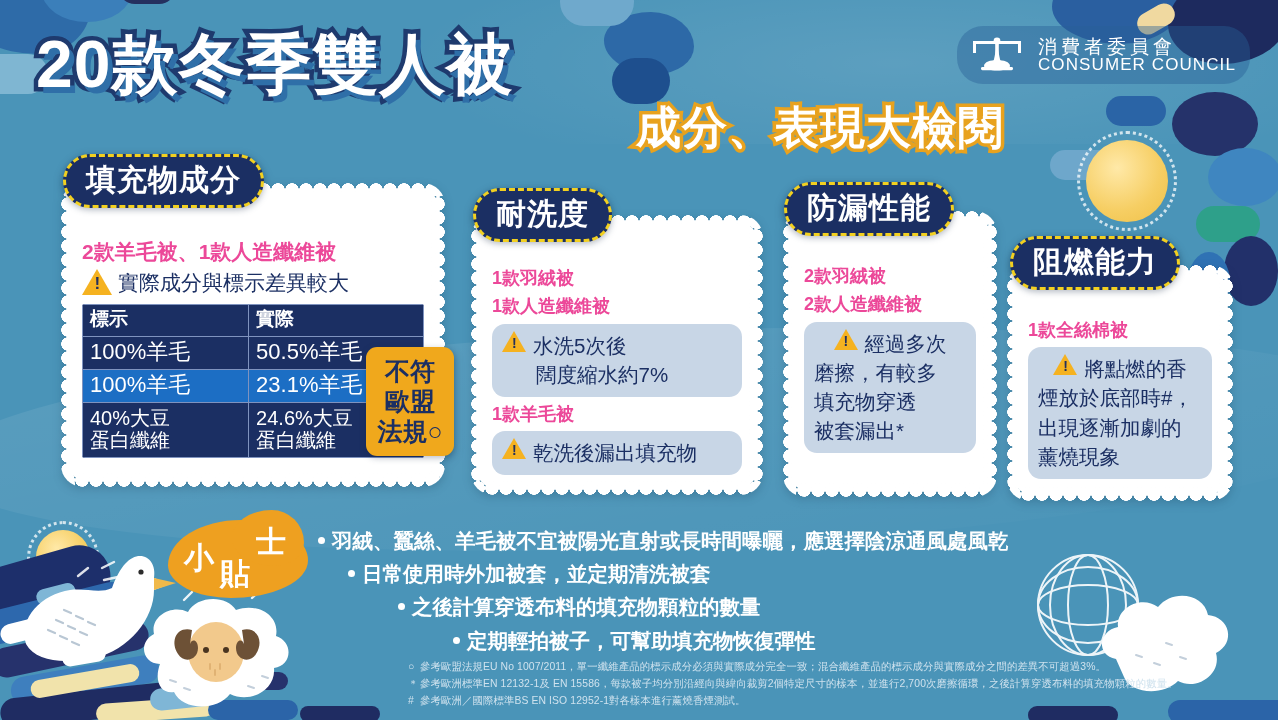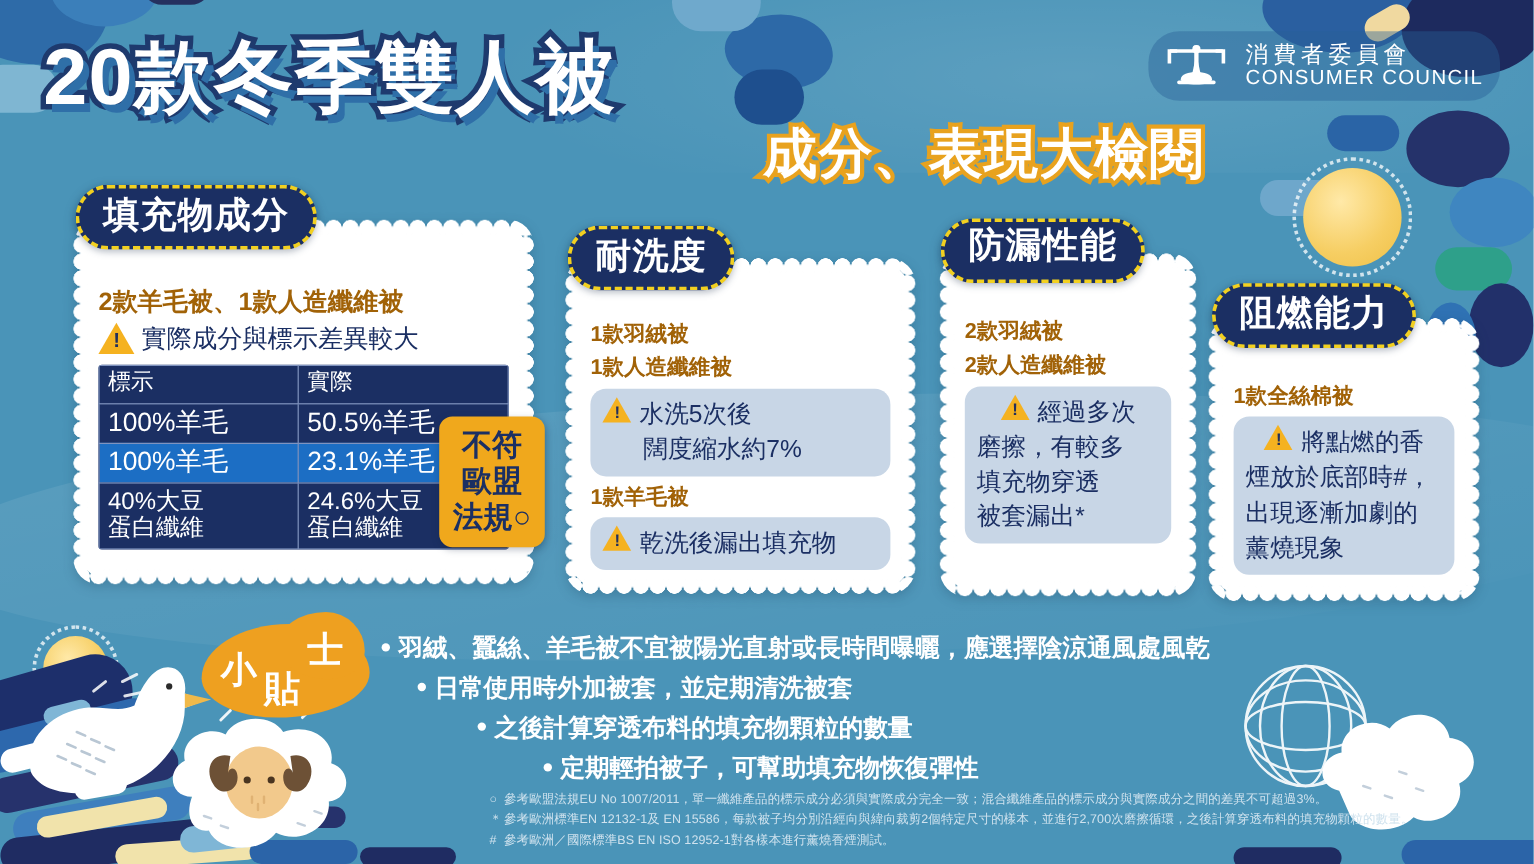--- a/index.html
+++ b/index.html
@@ -141,21 +141,21 @@
     padding: 5px 20px 8px;
     white-space: nowrap;
     line-height: 1.18;
     z-index: 5;
     filter: drop-shadow(0 2px 3px rgba(10,30,60,0.3));
   }
 
   .card-body { padding: 8px 14px 12px; }
 
   .lead {
-    color: #a16207;
+    color: #ec4899;
     font-weight: 700;
     font-size: 21px;
     line-height: 1.35;
     white-space: nowrap;
   }
   .lead.sm { font-size: 18px; }
 
   .note-line {
     display: flex;
     align-items: flex-start;
@@ -215,21 +215,21 @@
   table.spec th, table.spec td {
     color: #ffffff;
     border: 1px solid #7f93bf;
     padding: 2px 7px 4px;
     text-align: left;
     font-weight: 400;
     font-size: 22px;
     line-height: 1.18;
     white-space: nowrap;
   }
-  table.spec th { font-size: 19px; font-weight: 400; padding: 3px 7px 5px; }
+  table.spec th { font-size: 19px; font-weight: 700; padding: 3px 7px 5px; }
   table.spec tr.hl td { background: #1c6ec4; }
   table.spec td.two { font-size: 20px; line-height: 1.12; padding-top: 4px; padding-bottom: 5px; }
 
   .badge-eu {
     position: absolute;
     right: -16px; bottom: 24px;
     width: 88px;
     background: #f0a81c;
     border-radius: 11px;
     color: #1b2f63;
@@ -501,21 +501,21 @@
       <div class="greybox" style="margin-bottom:0;">
         <div class="row">
           <span class="warn sm"></span>
           <span>乾洗後漏出填充物</span>
         </div>
       </div>
     </div>
   </div>
 
   <div class="card" style="left:790px; top:218px; width:200px; height:272px;">
-    <div class="pill" style="left:-6px; top:-36px;font-family:Liberation Mono, monospace;">防漏性能</div>
+    <div class="pill" style="left:-6px; top:-36px;">防漏性能</div>
     <div class="card-body" style="padding-top:46px;">
       <div class="lead sm">2款羽絨被</div>
       <div class="lead sm" style="margin-top:4px;">2款人造纖維被</div>
       <div class="greybox" style="margin-bottom:0;">
         <div class="row" style="justify-content:center;">
           <span class="warn sm"></span>
           <span>經過多次</span>
         </div>
         <div>磨擦，有較多</div>
         <div>填充物穿透</div>

